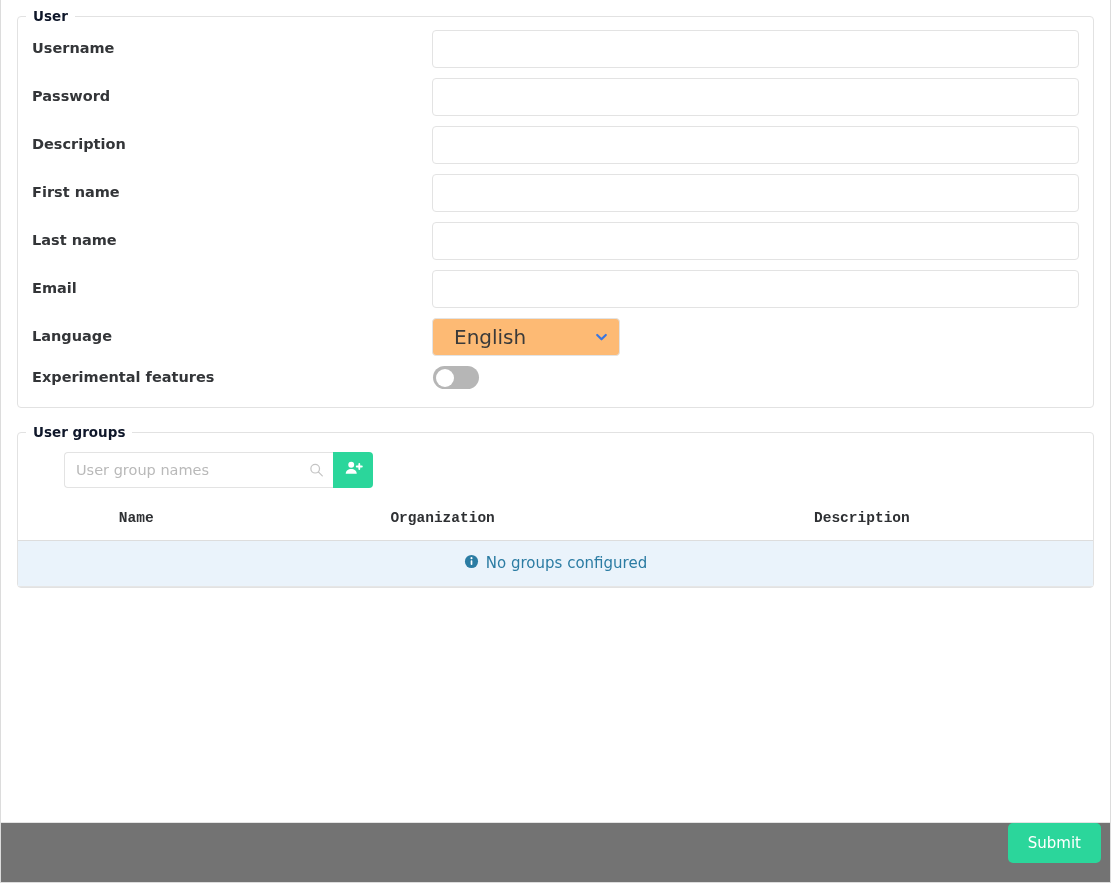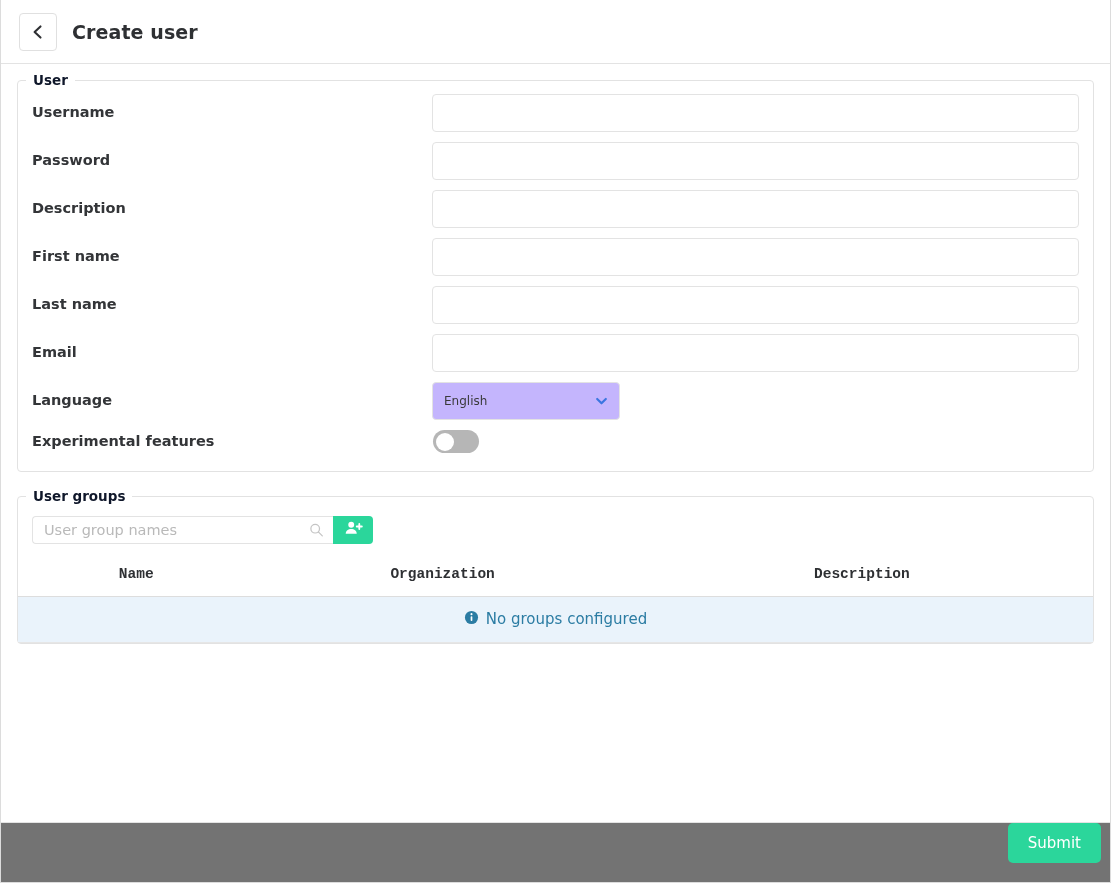--- a/index.html
+++ b/index.html
@@ -106,24 +106,24 @@
   .select-wrap {
     position: relative;
     width: 188px;
     flex: none;
   }
   .select-wrap select {
     width: 100%;
     height: 38px;
     border: 1px solid #e3e3e3;
     border-radius: 4px;
-    background: #c4b5fd;
-    font-size: 12px;
+    background: #fdba74;
+    font-size: 20px;
     color: #3a3a3a;
-    padding: 0 34px 0 11px;
+    padding: 0 34px 0 21px;
     font-family: inherit;
     appearance: none;
     -webkit-appearance: none;
     outline: none;
     cursor: pointer;
   }
   .select-chevron {
     position: absolute;
     right: 11px; top: 50%;
     transform: translateY(-50%);
@@ -158,21 +158,22 @@
   }
   .search-field {
     position: relative;
     flex: 1;
     display: flex;
     align-items: center;
     border: 1px solid #e3e3e3;
     border-right: none;
     border-radius: 4px 0 0 4px;
     background: #fff;
-    height: 28px;
+    height: 36px;
+    margin-left: 32px;
   }
   .search-field input {
     flex: 1;
     border: none;
     outline: none;
     height: 100%;
     padding: 0 32px 0 11px;
     font-size: 14.5px;
     font-family: inherit;
     color: #4a4a4a;
@@ -246,30 +247,20 @@
     padding: 0 20px;
     height: 40px;
     cursor: pointer;
   }
 </style>
 </head>
 <body>
 
 <div id="app">
 
-  <div class="page-header">
-    <button class="back-btn">
-      <span>
-        <svg width="16" height="16" viewBox="0 0 16 16" aria-hidden="true">
-          <path d="M10.5 2.4 L4.6 8 L10.5 13.6" fill="none" stroke="#2e3033" stroke-width="2.1" stroke-linecap="round" stroke-linejoin="round"></path>
-        </svg>
-      </span>
-    </button>
-    <div class="page-title">Create user</div>
-  </div>
 
   <div class="content">
 
     <fieldset class="panel">
       <legend>User</legend>
       <div class="panel-body">
 
         <div class="form-row">
           <label class="form-label">Username</label>
           <input class="form-control" type="text" placeholder="" style="">

